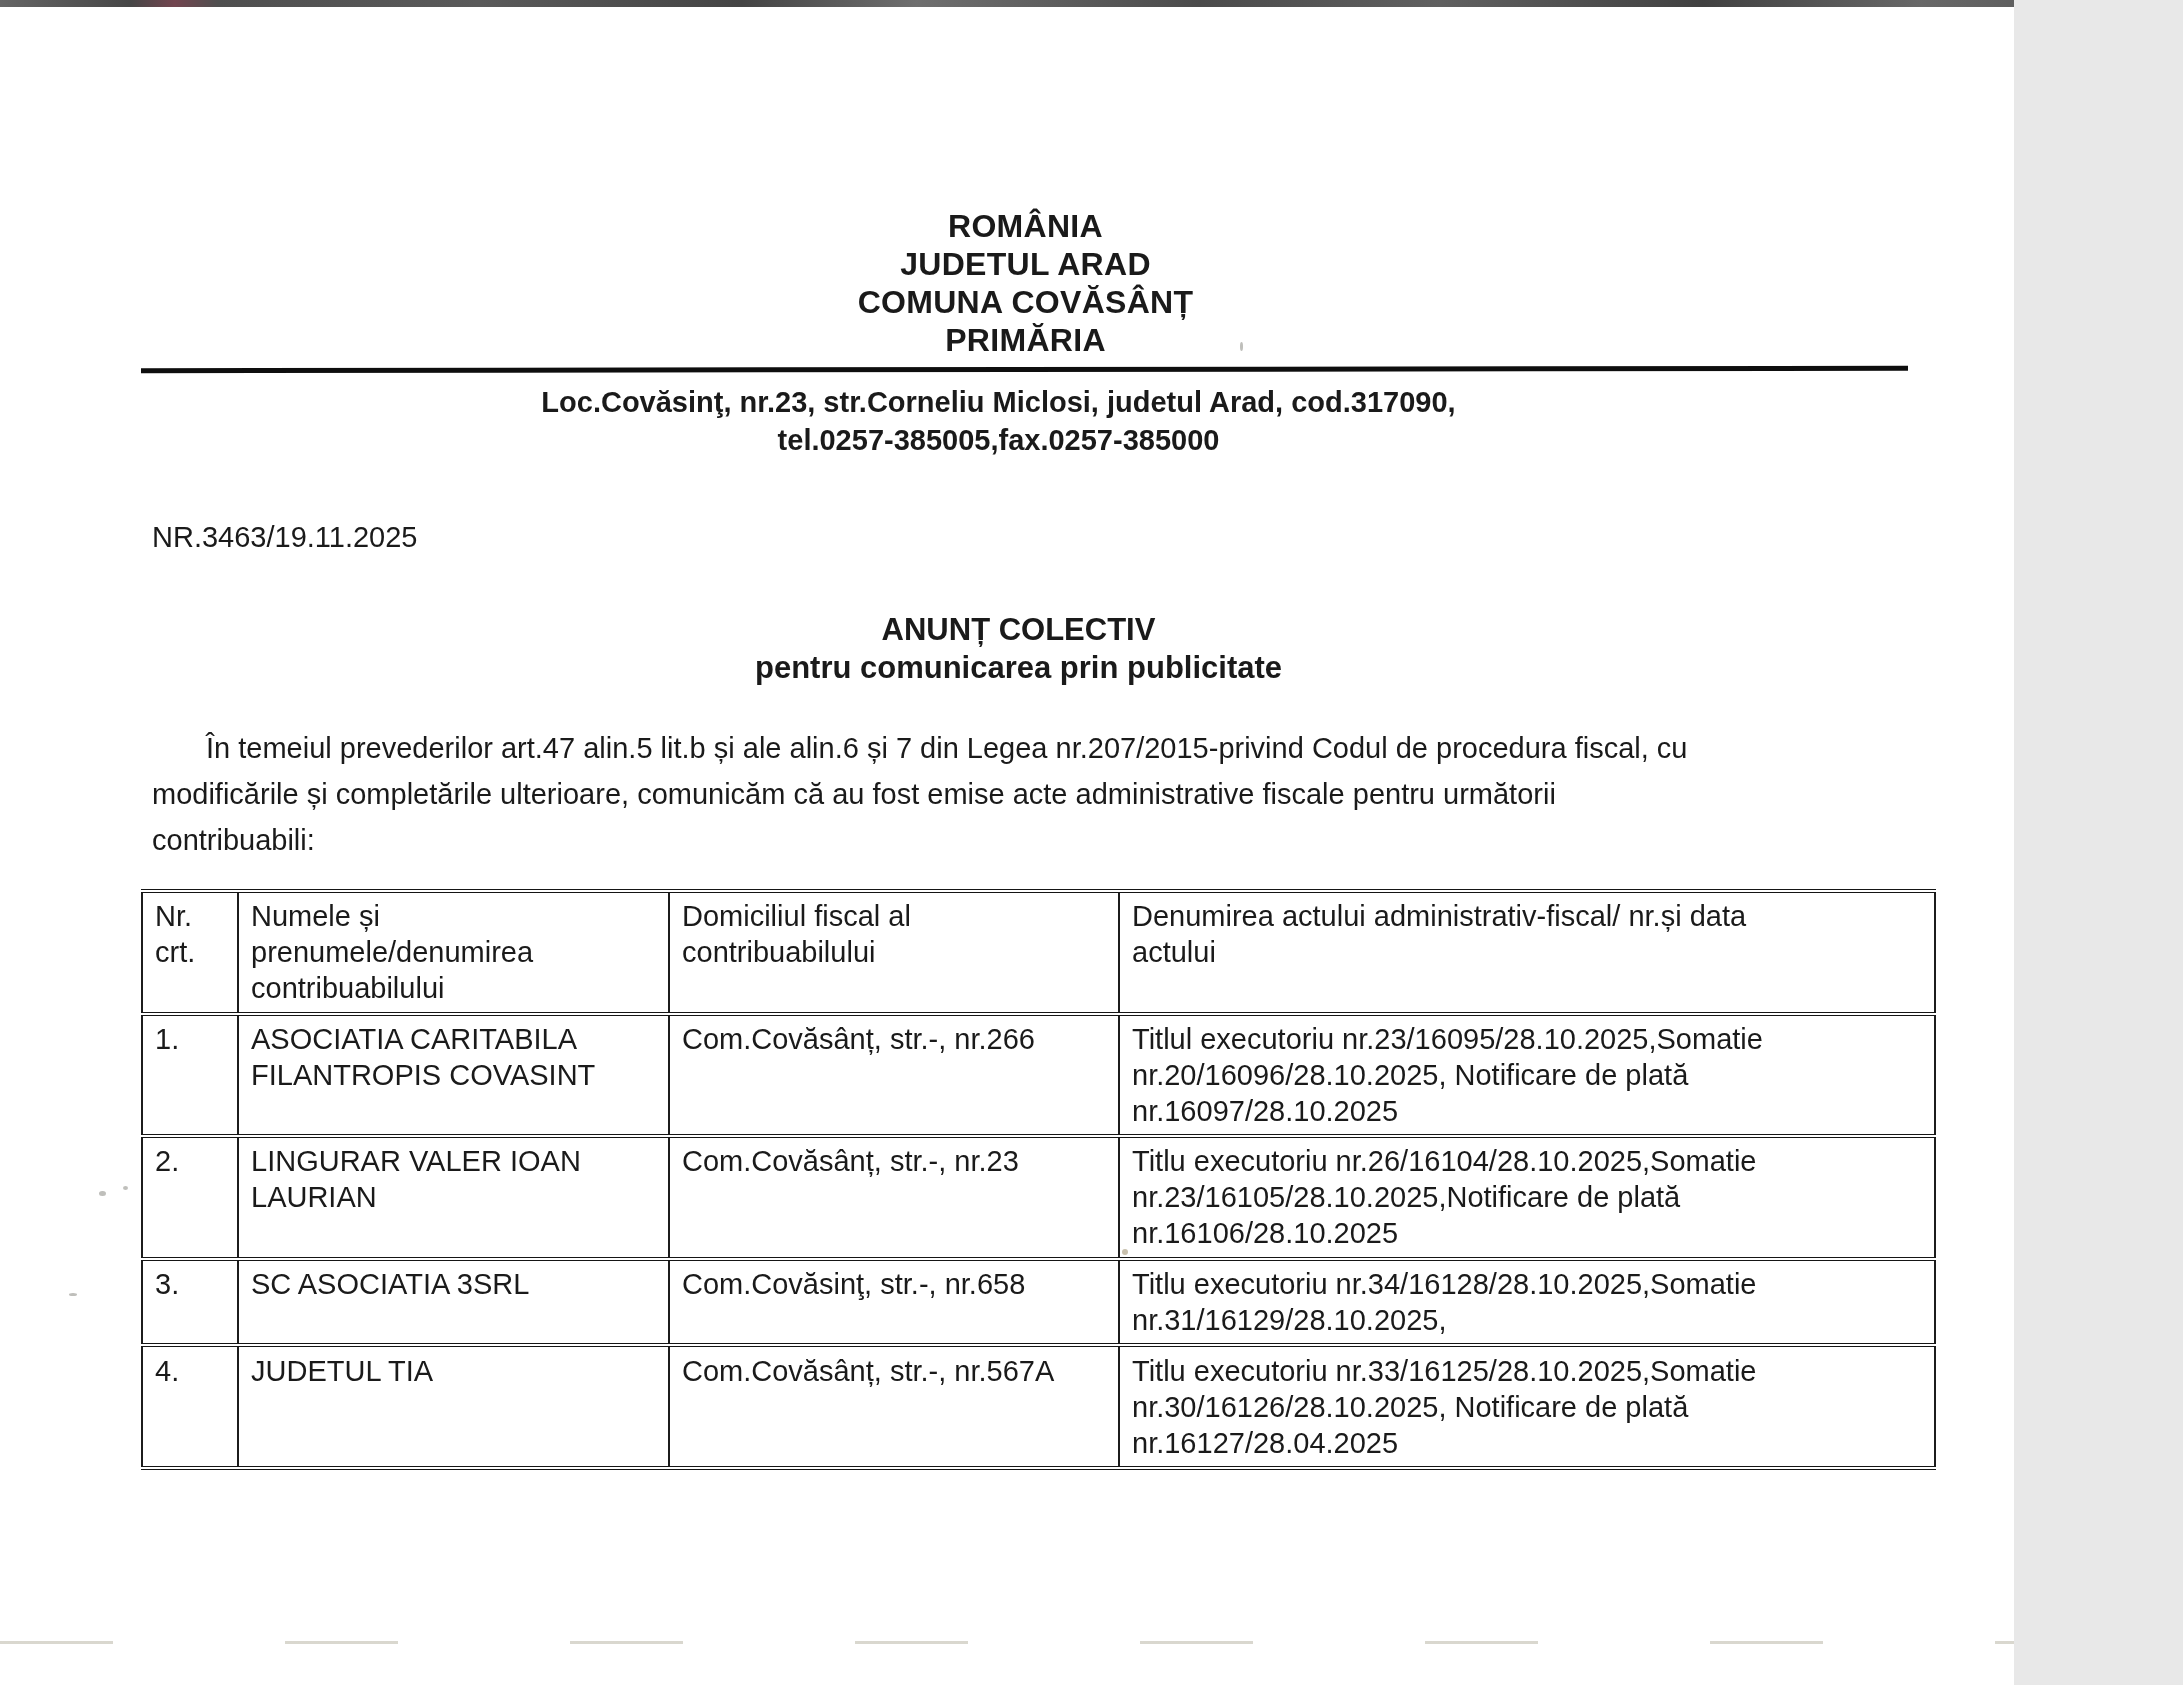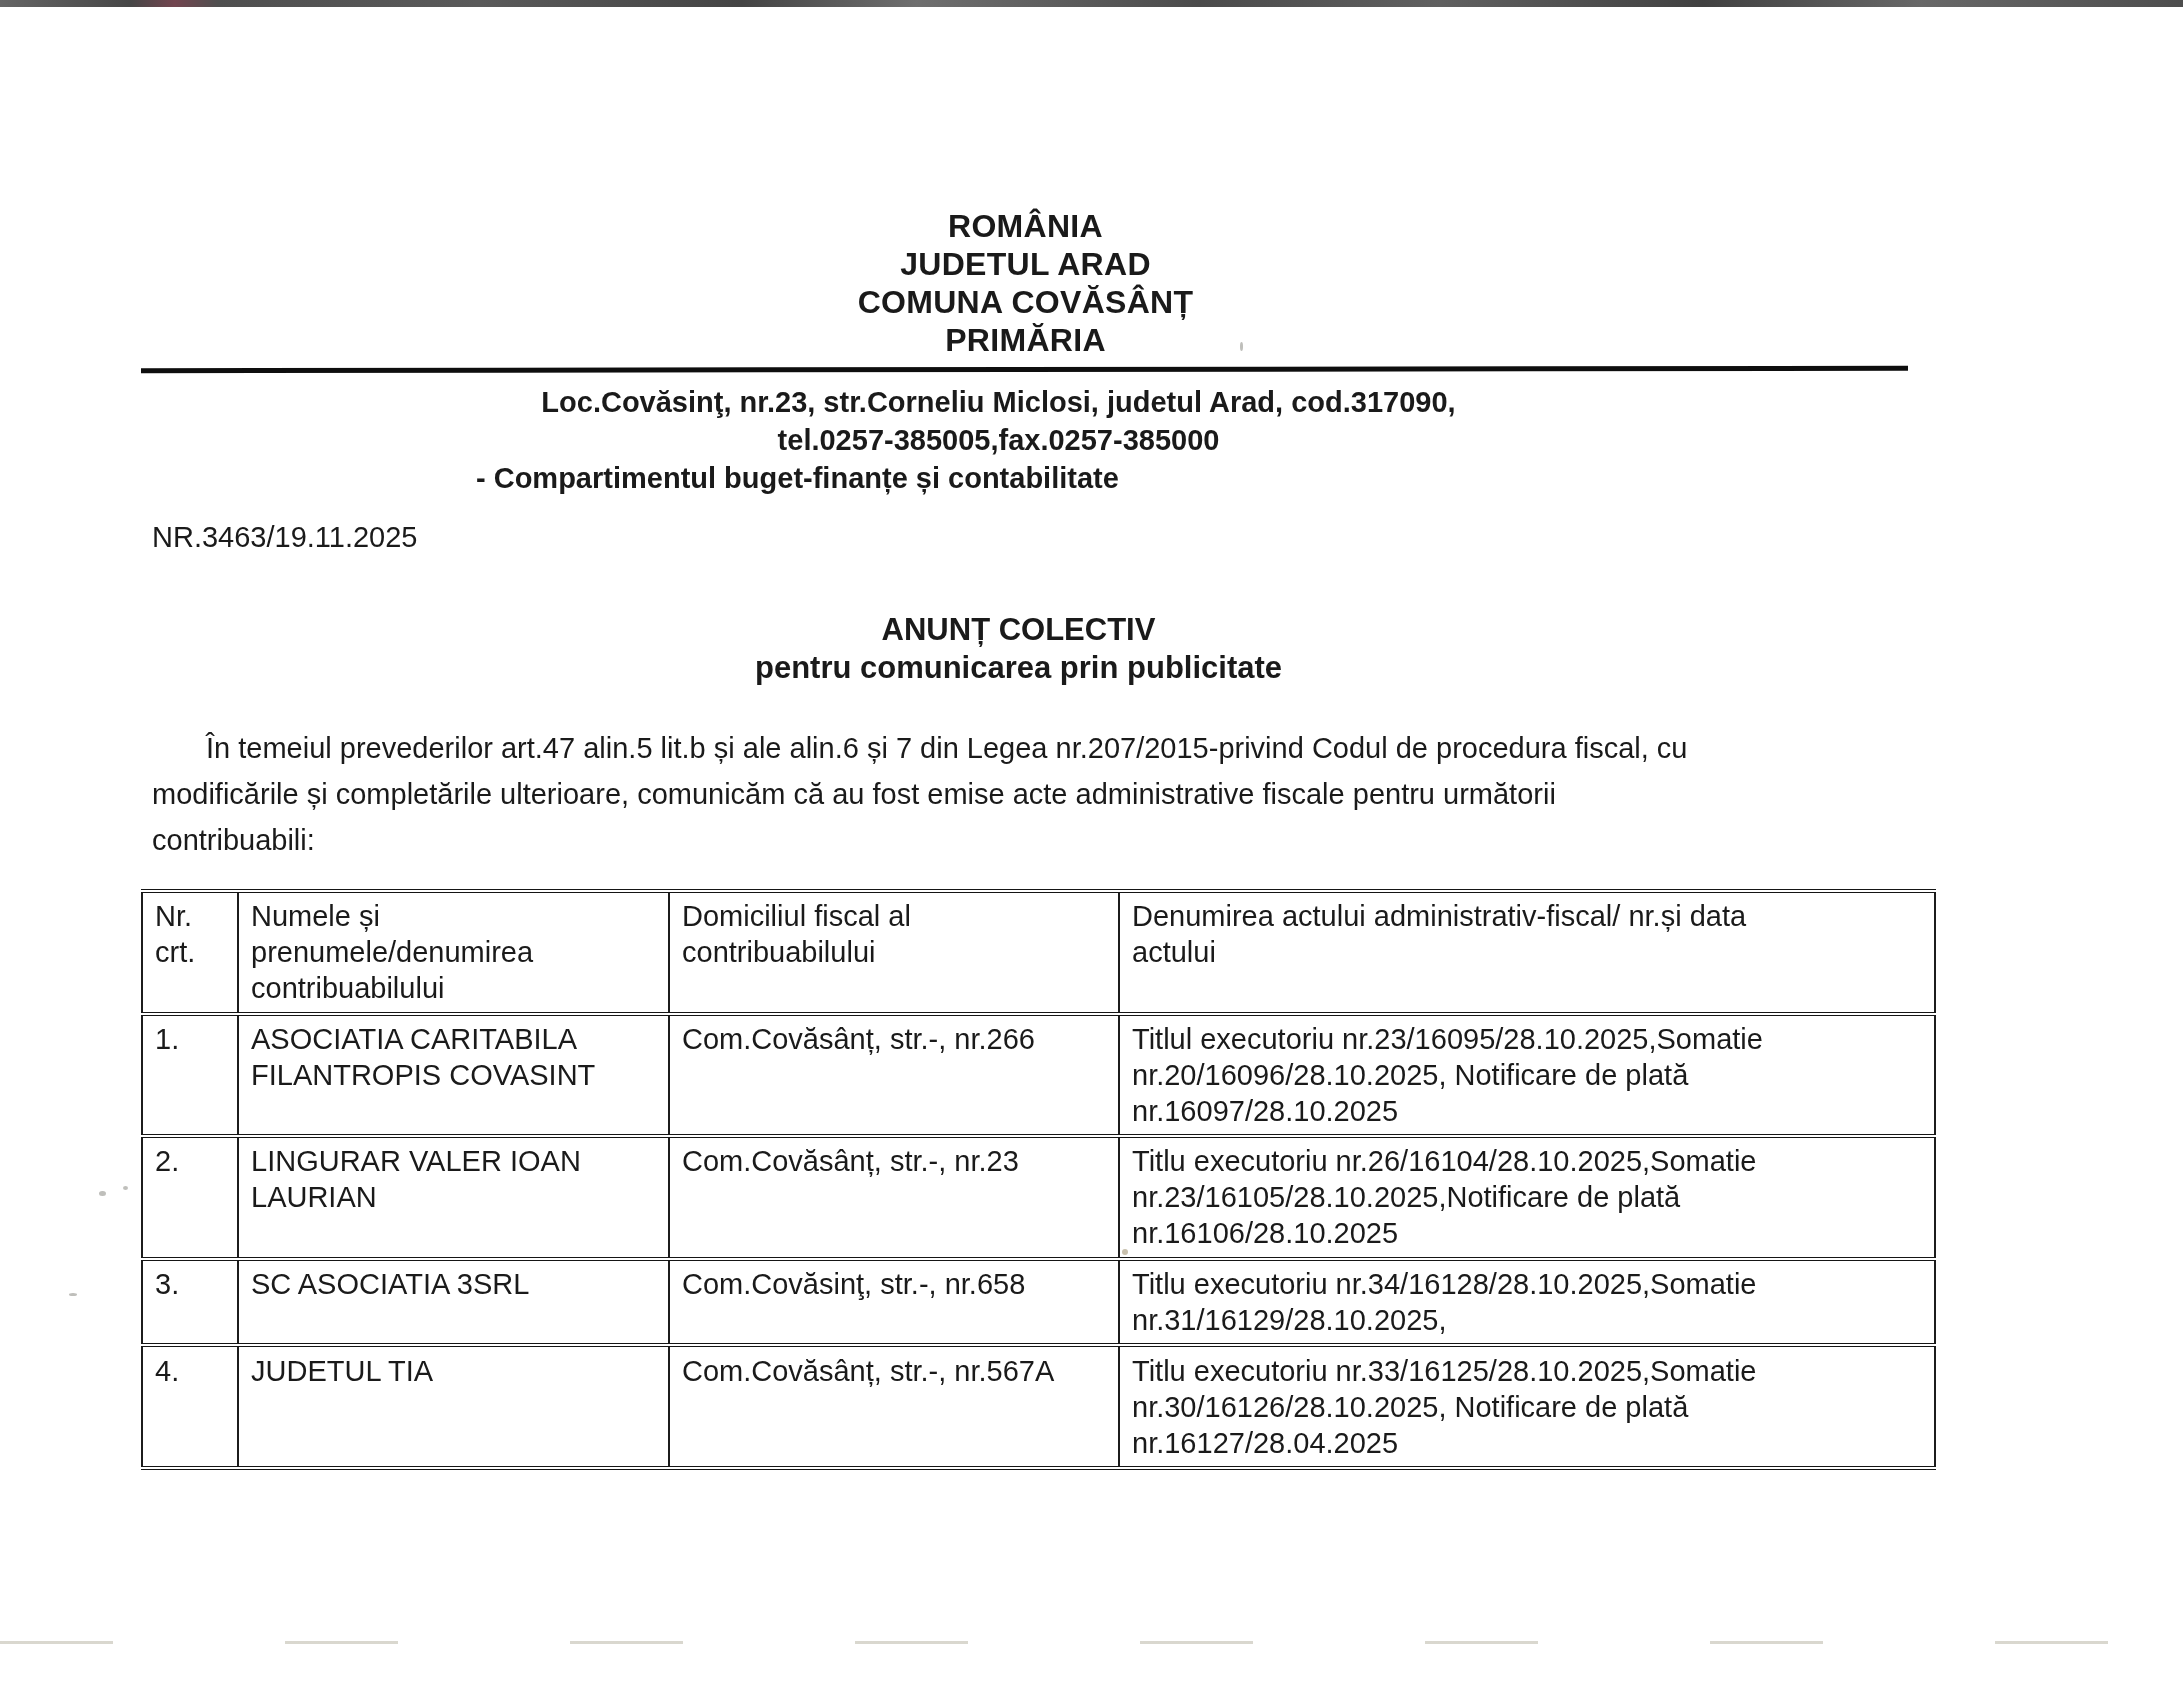--- a/index.html
+++ b/index.html
@@ -1,18 +1,18 @@
 <!DOCTYPE html>
 <html style="font-size:10.6px"><head>
 <meta charset="utf-8">
 <style>
   html, body { margin: 0; padding: 0; background: #e8e8e8; }
   .page {
     position: relative;
-    width: 2183px;
+    width: 2014px;
     height: 1685px;
     background: #ffffff;
     font-family: "Liberation Sans", sans-serif;
     color: #1a1a1a;
     overflow: hidden;
   }
   .scan-top-band {
     position: absolute; top: 0; left: 0; width: 2183px; height: 6.6px;
     background: linear-gradient(90deg,
       #4a4a4a 0%, #262626 6%, #5a2430 8%, #303030 10%,
@@ -94,21 +94,20 @@
     <div>PRIMĂRIA</div>
   </div>
 
   <div class="header-rule"></div>
 
   <div class="address-block">
     <div>Loc.Covăsinţ, nr.23, str.Corneliu Miclosi, judetul Arad, cod.317090,</div>
     <div>tel.0257-385005,fax.0257-385000</div>
   </div>
 
-  <div class="department-line">- Compartimentul buget-finanțe și contabilitate</div>
 
   <div class="reg-number">NR.3463/19.11.2025</div>
 
   <div class="title-block">
     <div>ANUNȚ COLECTIV</div>
     <div>pentru comunicarea prin publicitate</div>
   </div>
 
   <div class="body-paragraph">În temeiul prevederilor art.47 alin.5 lit.b și ale alin.6 și 7 din Legea nr.207/2015-privind Codul de procedura fiscal, cu
 modificările și completările ulterioare, comunicăm că au fost emise acte administrative fiscale pentru următorii

